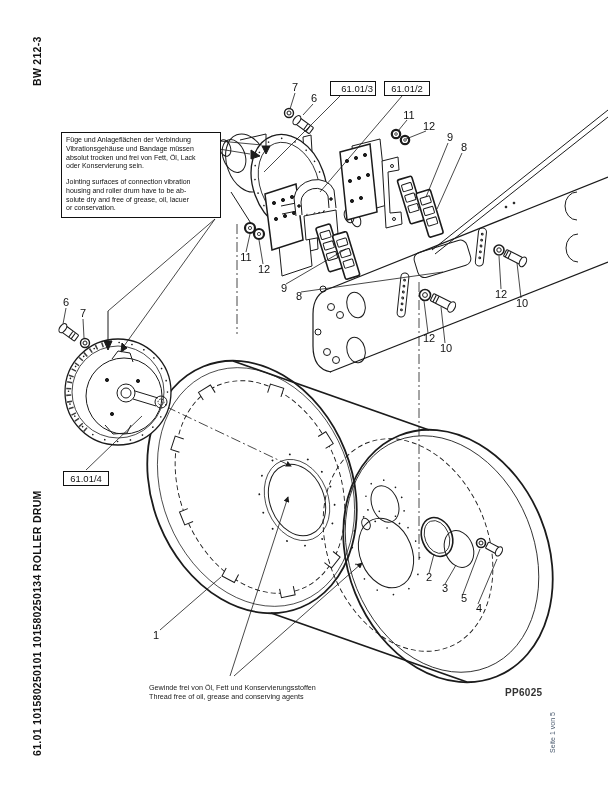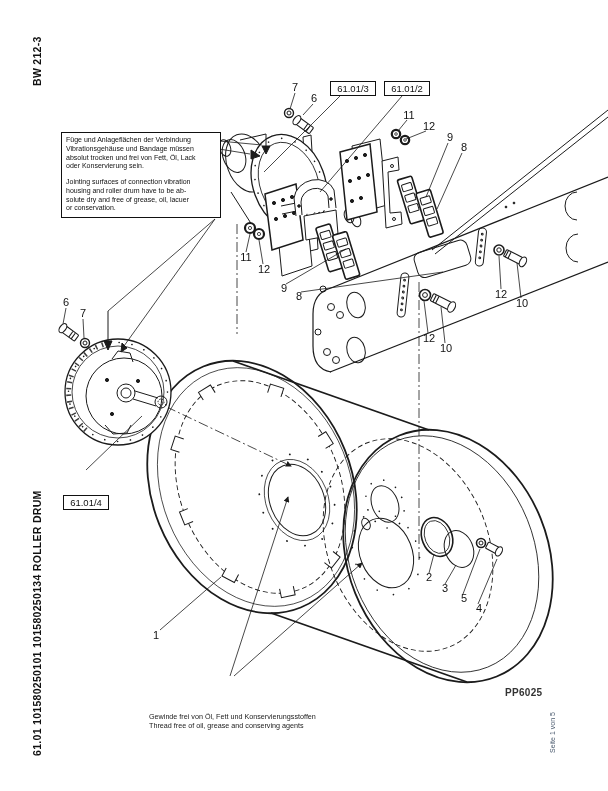--- a/index.html
+++ b/index.html
@@ -8,21 +8,21 @@
   #diagram{position:absolute;left:0;top:0;}
   .abs{position:absolute;}
   .vtext{transform-origin:0 0;transform:rotate(-90deg);white-space:nowrap;}
   #model-vertical{left:31px;top:86px;font-size:10.5px;font-weight:bold;letter-spacing:.3px;}
   #doc-vertical{left:31px;top:756px;font-size:10.5px;font-weight:bold;letter-spacing:.3px;}
   #page-indicator{left:549px;top:753px;font-size:7px;color:#4a5a6e;}
   #note-box{left:61px;top:132px;width:160px;border:1.5px solid #111;background:#fff;
             padding:3px 4px 4px 4px;font-size:7px;line-height:1.25;box-sizing:border-box;}
   .note-par{white-space:pre-line;}
   #note-box .note-par + .note-par{margin-top:7px;}
-  #thread-note{left:149px;top:683px;font-size:7.2px;line-height:1.3;white-space:pre-line;color:#1a1a1a;margin-top:29px;}
+  #thread-note{left:149px;top:683px;font-size:7.2px;line-height:1.3;white-space:pre-line;color:#1a1a1a;}
   #drawing-code{left:505px;top:687px;font-size:10px;font-weight:600;color:#333;letter-spacing:.3px;}
   .callout{position:absolute;transform:translate(-50%,-55%);font-size:11px;color:#111;}
   .refbox{position:absolute;border:1.3px solid #111;background:#fff;font-size:9.5px;
           text-align:center;padding:1px 2px 0 2px;box-sizing:border-box;height:15px;line-height:12px;}
 </style>
 </head>
 <body>
 
 <div id="page">
 
@@ -357,18 +357,18 @@
       <span class="callout" style="left: 264px; top: 270px;">12</span>
       <span class="callout" style="left: 284px; top: 289px;">9</span>
       <span class="callout" style="left: 299px; top: 297px;">8</span>
       <span class="callout" style="left: 66px; top: 303px;">6</span>
       <span class="callout" style="left: 83px; top: 314px;">7</span>
       <span class="callout" style="left: 156px; top: 636px;">1</span>
       <span class="callout" style="left: 429px; top: 578px;">2</span>
       <span class="callout" style="left: 445px; top: 589px;">3</span>
       <span class="callout" style="left: 464px; top: 599px;">5</span>
       <span class="callout" style="left: 479px; top: 609px;">4</span>
-      <div class="refbox" style="left: 330px; top: 81px; width: 46px;">61.01/3</div>
+      <div class="refbox" style="left: 330px; top: 81px; width: 46px; text-align: right;">61.01/3</div>
       <div class="refbox" style="left: 384px; top: 81px; width: 46px;">61.01/2</div>
-      <div class="refbox" style="left: 63px; top: 471px; width: 46px; margin-top: 24px;">61.01/4</div>
+      <div class="refbox" style="left: 63px; top: 471px; width: 46px;">61.01/4</div>
     </div>
 
 </div>
 
 </body></html>

